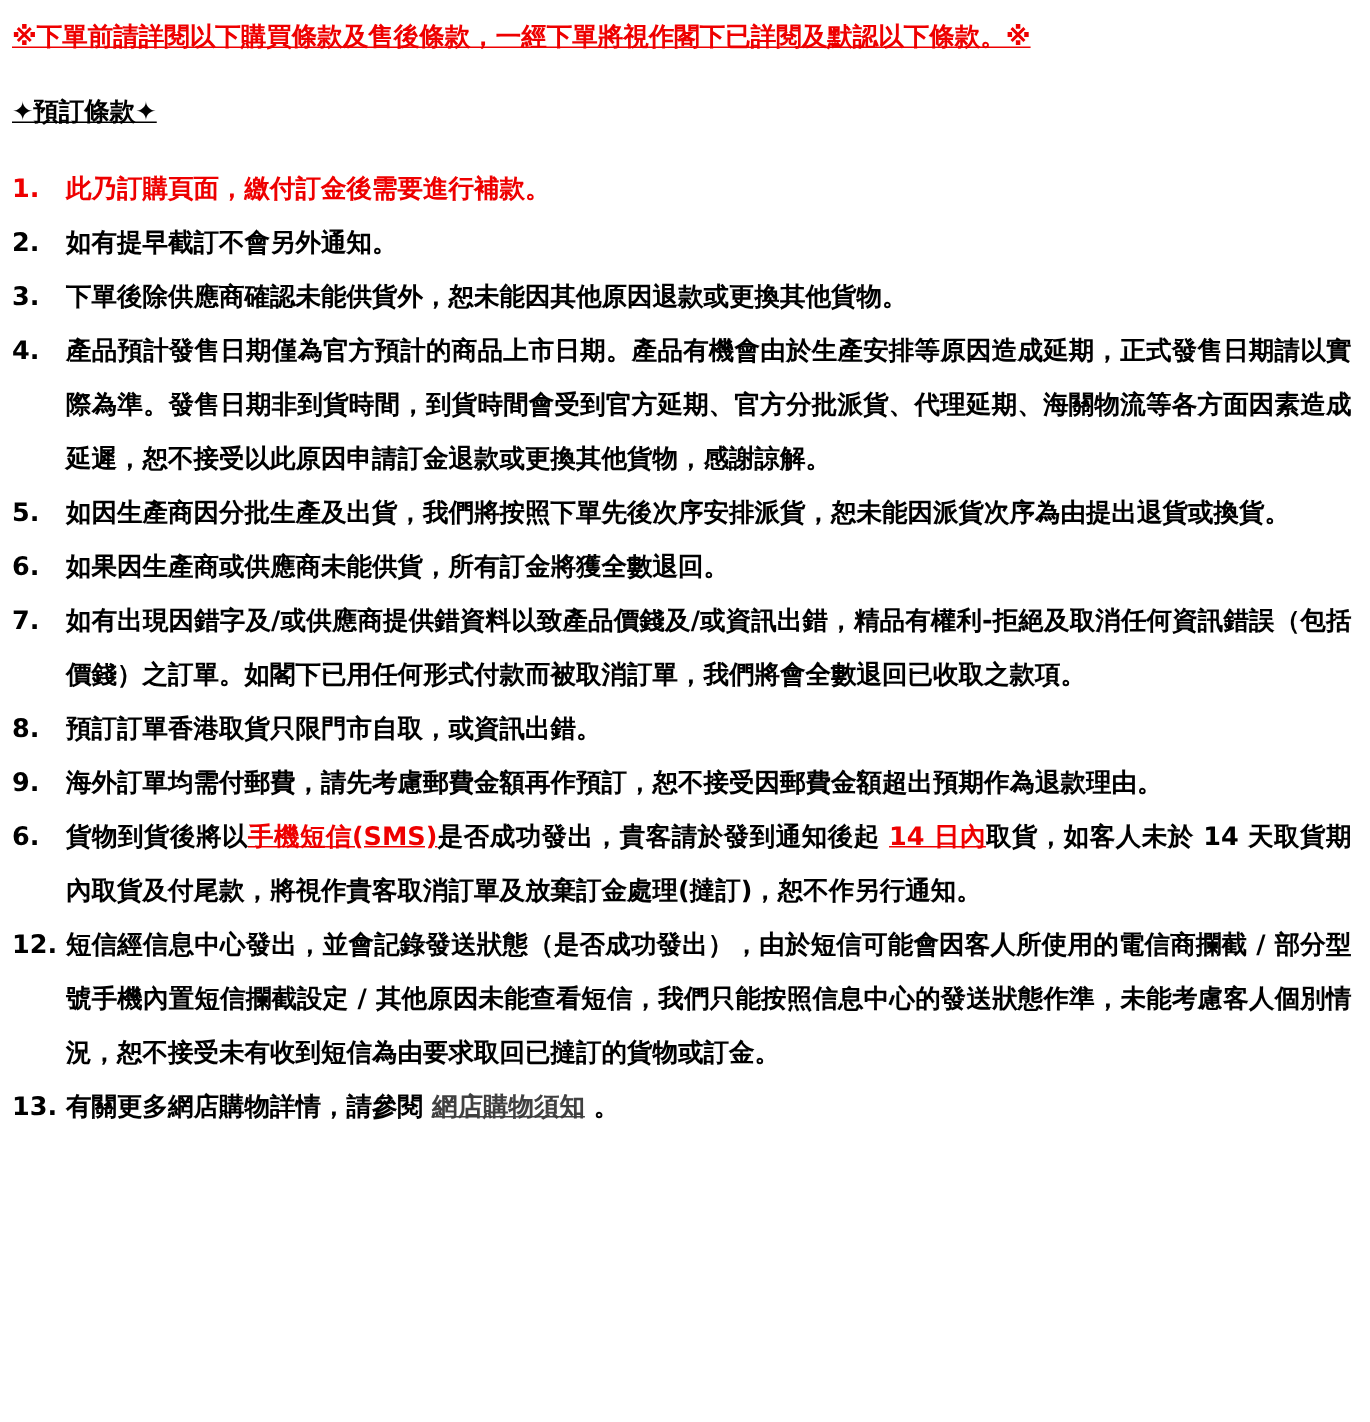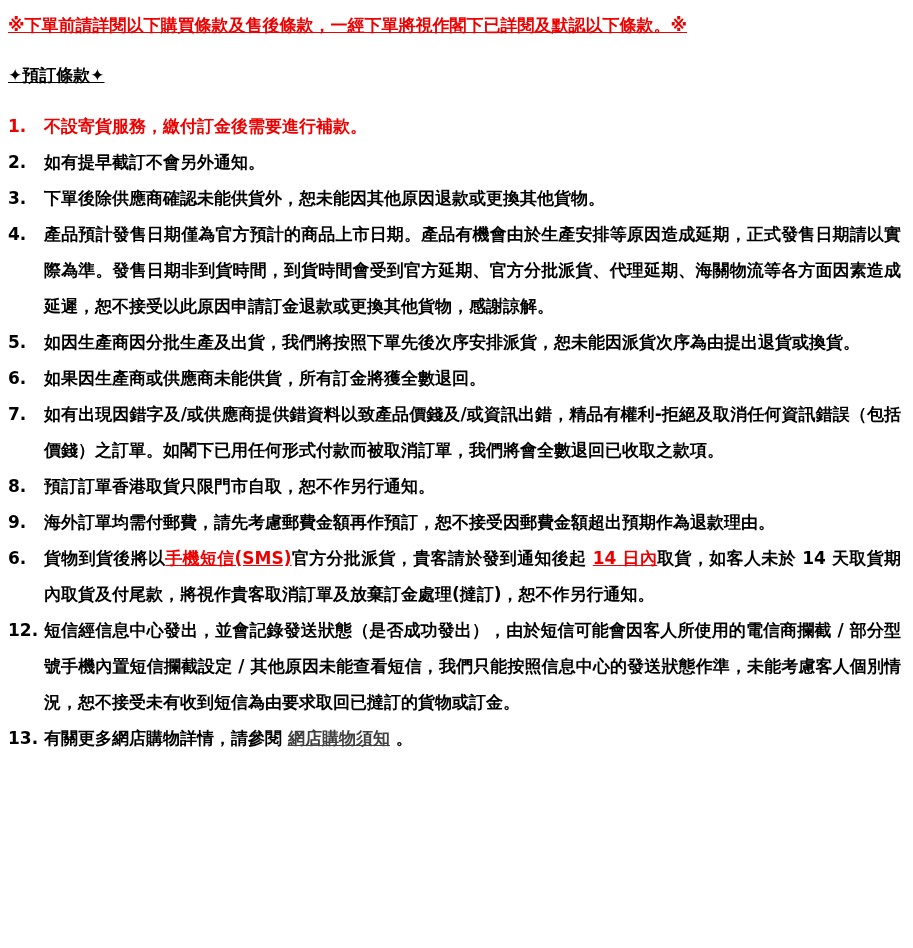--- a/index.html
+++ b/index.html
@@ -63,21 +63,21 @@
 </style>
 </head>
 <body>
 
 <div class="page">
   <h1 class="doc-title">※下單前請詳閱以下購買條款及售後條款，一經下單將視作閣下已詳閱及默認以下條款。※</h1>
   <h2 class="section-heading">✦預訂條款✦</h2>
   <div class="terms-list" id="terms-list">
       <div class="term-item term-red">
         <span class="term-num">1.</span>
-        <span class="term-text"><span class="seg-red">不設寄貨服務，繳付訂金後需要進行補款。</span></span>
+        <span class="term-text"><span class="seg-red">此乃訂購頁面，繳付訂金後需要進行補款。</span></span>
       </div>
       <div class="term-item">
         <span class="term-num">2.</span>
         <span class="term-text"><span class="seg-normal">如有提早截訂不會另外通知。</span></span>
       </div>
       <div class="term-item">
         <span class="term-num">3.</span>
         <span class="term-text"><span class="seg-normal">下單後除供應商確認未能供貨外，恕未能因其他原因退款或更換其他貨物。</span></span>
       </div>
       <div class="term-item">
@@ -91,29 +91,29 @@
       <div class="term-item">
         <span class="term-num">6.</span>
         <span class="term-text"><span class="seg-normal">如果因生產商或供應商未能供貨，所有訂金將獲全數退回。</span></span>
       </div>
       <div class="term-item">
         <span class="term-num">7.</span>
         <span class="term-text"><span class="seg-normal">如有出現因錯字及/或供應商提供錯資料以致產品價錢及/或資訊出錯，精品有權利-拒絕及取消任何資訊錯誤（包括價錢）之訂單。如閣下已用任何形式付款而被取消訂單，我們將會全數退回已收取之款項。</span></span>
       </div>
       <div class="term-item">
         <span class="term-num">8.</span>
-        <span class="term-text"><span class="seg-normal">預訂訂單香港取貨只限門市自取，恕不作另行通知。</span></span>
+        <span class="term-text"><span class="seg-normal">預訂訂單香港取貨只限門市自取，或資訊出錯。</span></span>
       </div>
       <div class="term-item">
         <span class="term-num">9.</span>
         <span class="term-text"><span class="seg-normal">海外訂單均需付郵費，請先考慮郵費金額再作預訂，恕不接受因郵費金額超出預期作為退款理由。</span></span>
       </div>
       <div class="term-item">
         <span class="term-num">6.</span>
-        <span class="term-text"><span class="seg-normal">貨物到貨後將以</span><span class="seg-red-underline">手機短信(SMS)</span><span class="seg-normal">官方分批派貨，貴客請於發到通知後起 </span><span class="seg-red-underline">14 日內</span><span class="seg-normal">取貨，如客人未於 14 天取貨期內取貨及付尾款，將視作貴客取消訂單及放棄訂金處理(撻訂)，恕不作另行通知。</span></span>
+        <span class="term-text"><span class="seg-normal">貨物到貨後將以</span><span class="seg-red-underline">手機短信(SMS)</span><span class="seg-normal">是否成功發出，貴客請於發到通知後起 </span><span class="seg-red-underline">14 日內</span><span class="seg-normal">取貨，如客人未於 14 天取貨期內取貨及付尾款，將視作貴客取消訂單及放棄訂金處理(撻訂)，恕不作另行通知。</span></span>
       </div>
       <div class="term-item">
         <span class="term-num">12.</span>
         <span class="term-text"><span class="seg-normal">短信經信息中心發出，並會記錄發送狀態（是否成功發出），由於短信可能會因客人所使用的電信商攔截 / 部分型號手機內置短信攔截設定 / 其他原因未能查看短信，我們只能按照信息中心的發送狀態作準，未能考慮客人個別情況，恕不接受未有收到短信為由要求取回已撻訂的貨物或訂金。</span></span>
       </div>
       <div class="term-item">
         <span class="term-num">13.</span>
         <span class="term-text"><span class="seg-normal">有關更多網店購物詳情，請參閱 </span><a href="#" class="seg-link">網店購物須知</a><span class="seg-normal"> 。</span></span>
       </div>
     </div>

